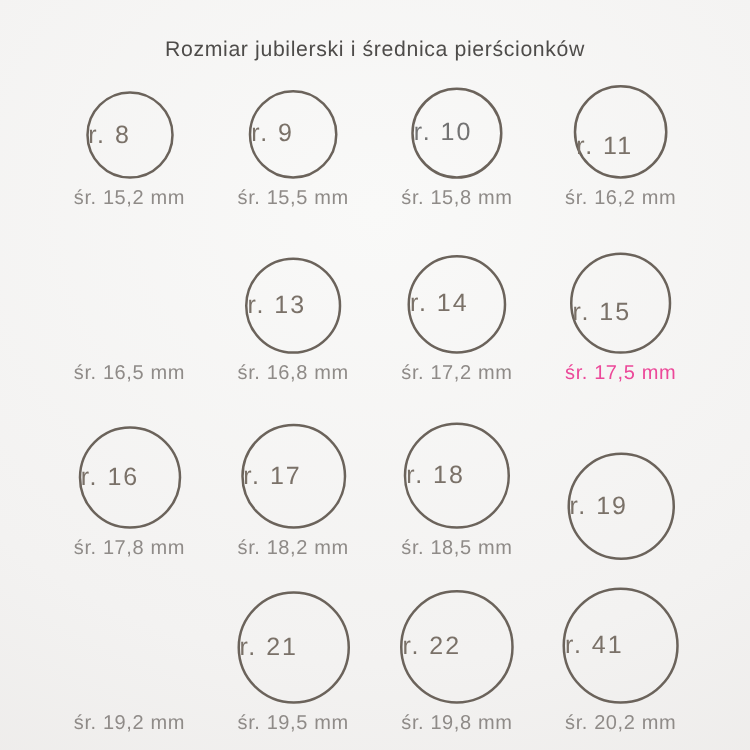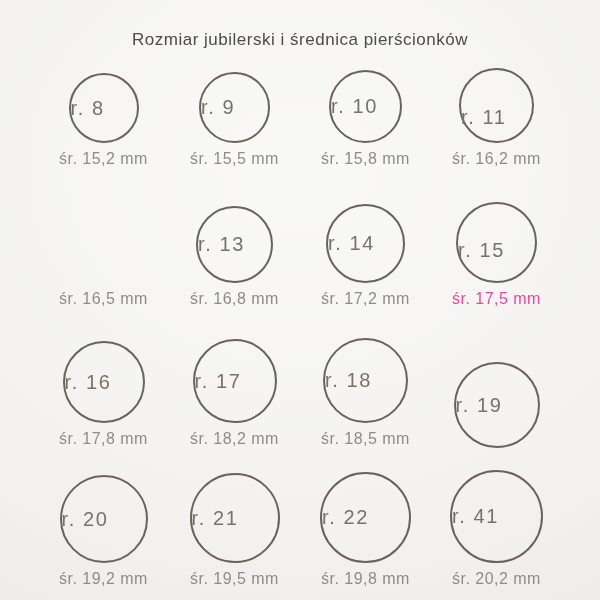--- a/index.html
+++ b/index.html
@@ -145,23 +145,20 @@
     <figcaption class="ring-diameter" style="color: rgb(143, 139, 136);">śr. 18,5 mm</figcaption>
   </figure>
 
   <figure class="ring-cell">
     <div class="ring-circle" style="width: 86px; height: 86px; border: 2px solid rgb(107, 99, 91);">
       <span class="ring-size" style="color: rgb(122, 113, 104);">r. 19</span>
     </div>
   </figure>
 
   <figure class="ring-cell">
-    <div class="ring-circle" style="width: 88px; height: 88px; border: 2px solid rgb(107, 99, 91);">
-      <span class="ring-size" style="color: rgb(122, 113, 104);">r. 20</span>
-    </div>
     <figcaption class="ring-diameter" style="color: rgb(143, 139, 136);">śr. 19,2 mm</figcaption>
   </figure>
 
   <figure class="ring-cell">
     <div class="ring-circle" style="width: 90px; height: 90px; border: 2px solid rgb(107, 99, 91);">
       <span class="ring-size" style="color: rgb(122, 113, 104);">r. 21</span>
     </div>
     <figcaption class="ring-diameter" style="color: rgb(143, 139, 136);">śr. 19,5 mm</figcaption>
   </figure>
 

